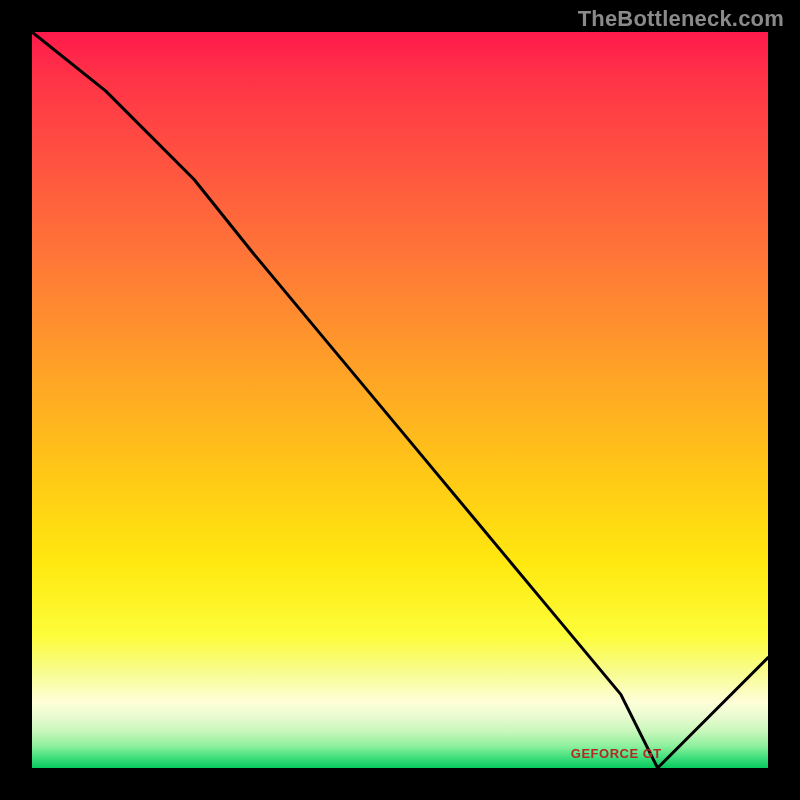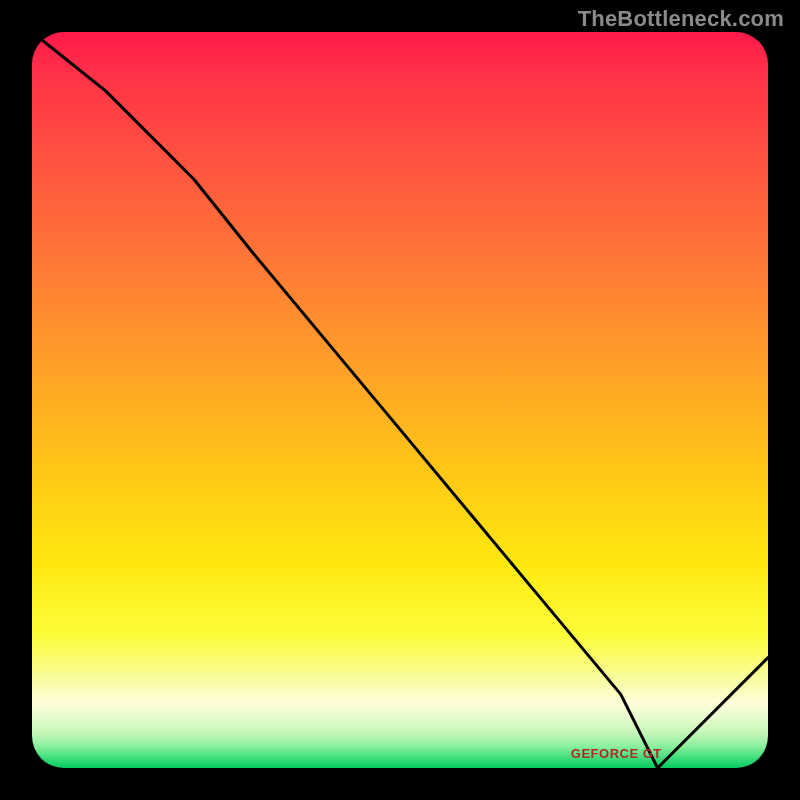--- a/index.html
+++ b/index.html
@@ -21,21 +21,20 @@
     letter-spacing: 0.2px;
     z-index: 5;
   }
   .plot {
     position: absolute;
     left: 32px;
     top: 32px;
     width: 736px;
     height: 736px;
     overflow: hidden;
-    border-radius: 32px;
   }
   .gradient {
     position: absolute;
     inset: 0;
     background: linear-gradient(
       to bottom,
       #ff1a4b 0%,
       #ff3247 6%,
       #ff5440 18%,
       #ff7a36 32%,

